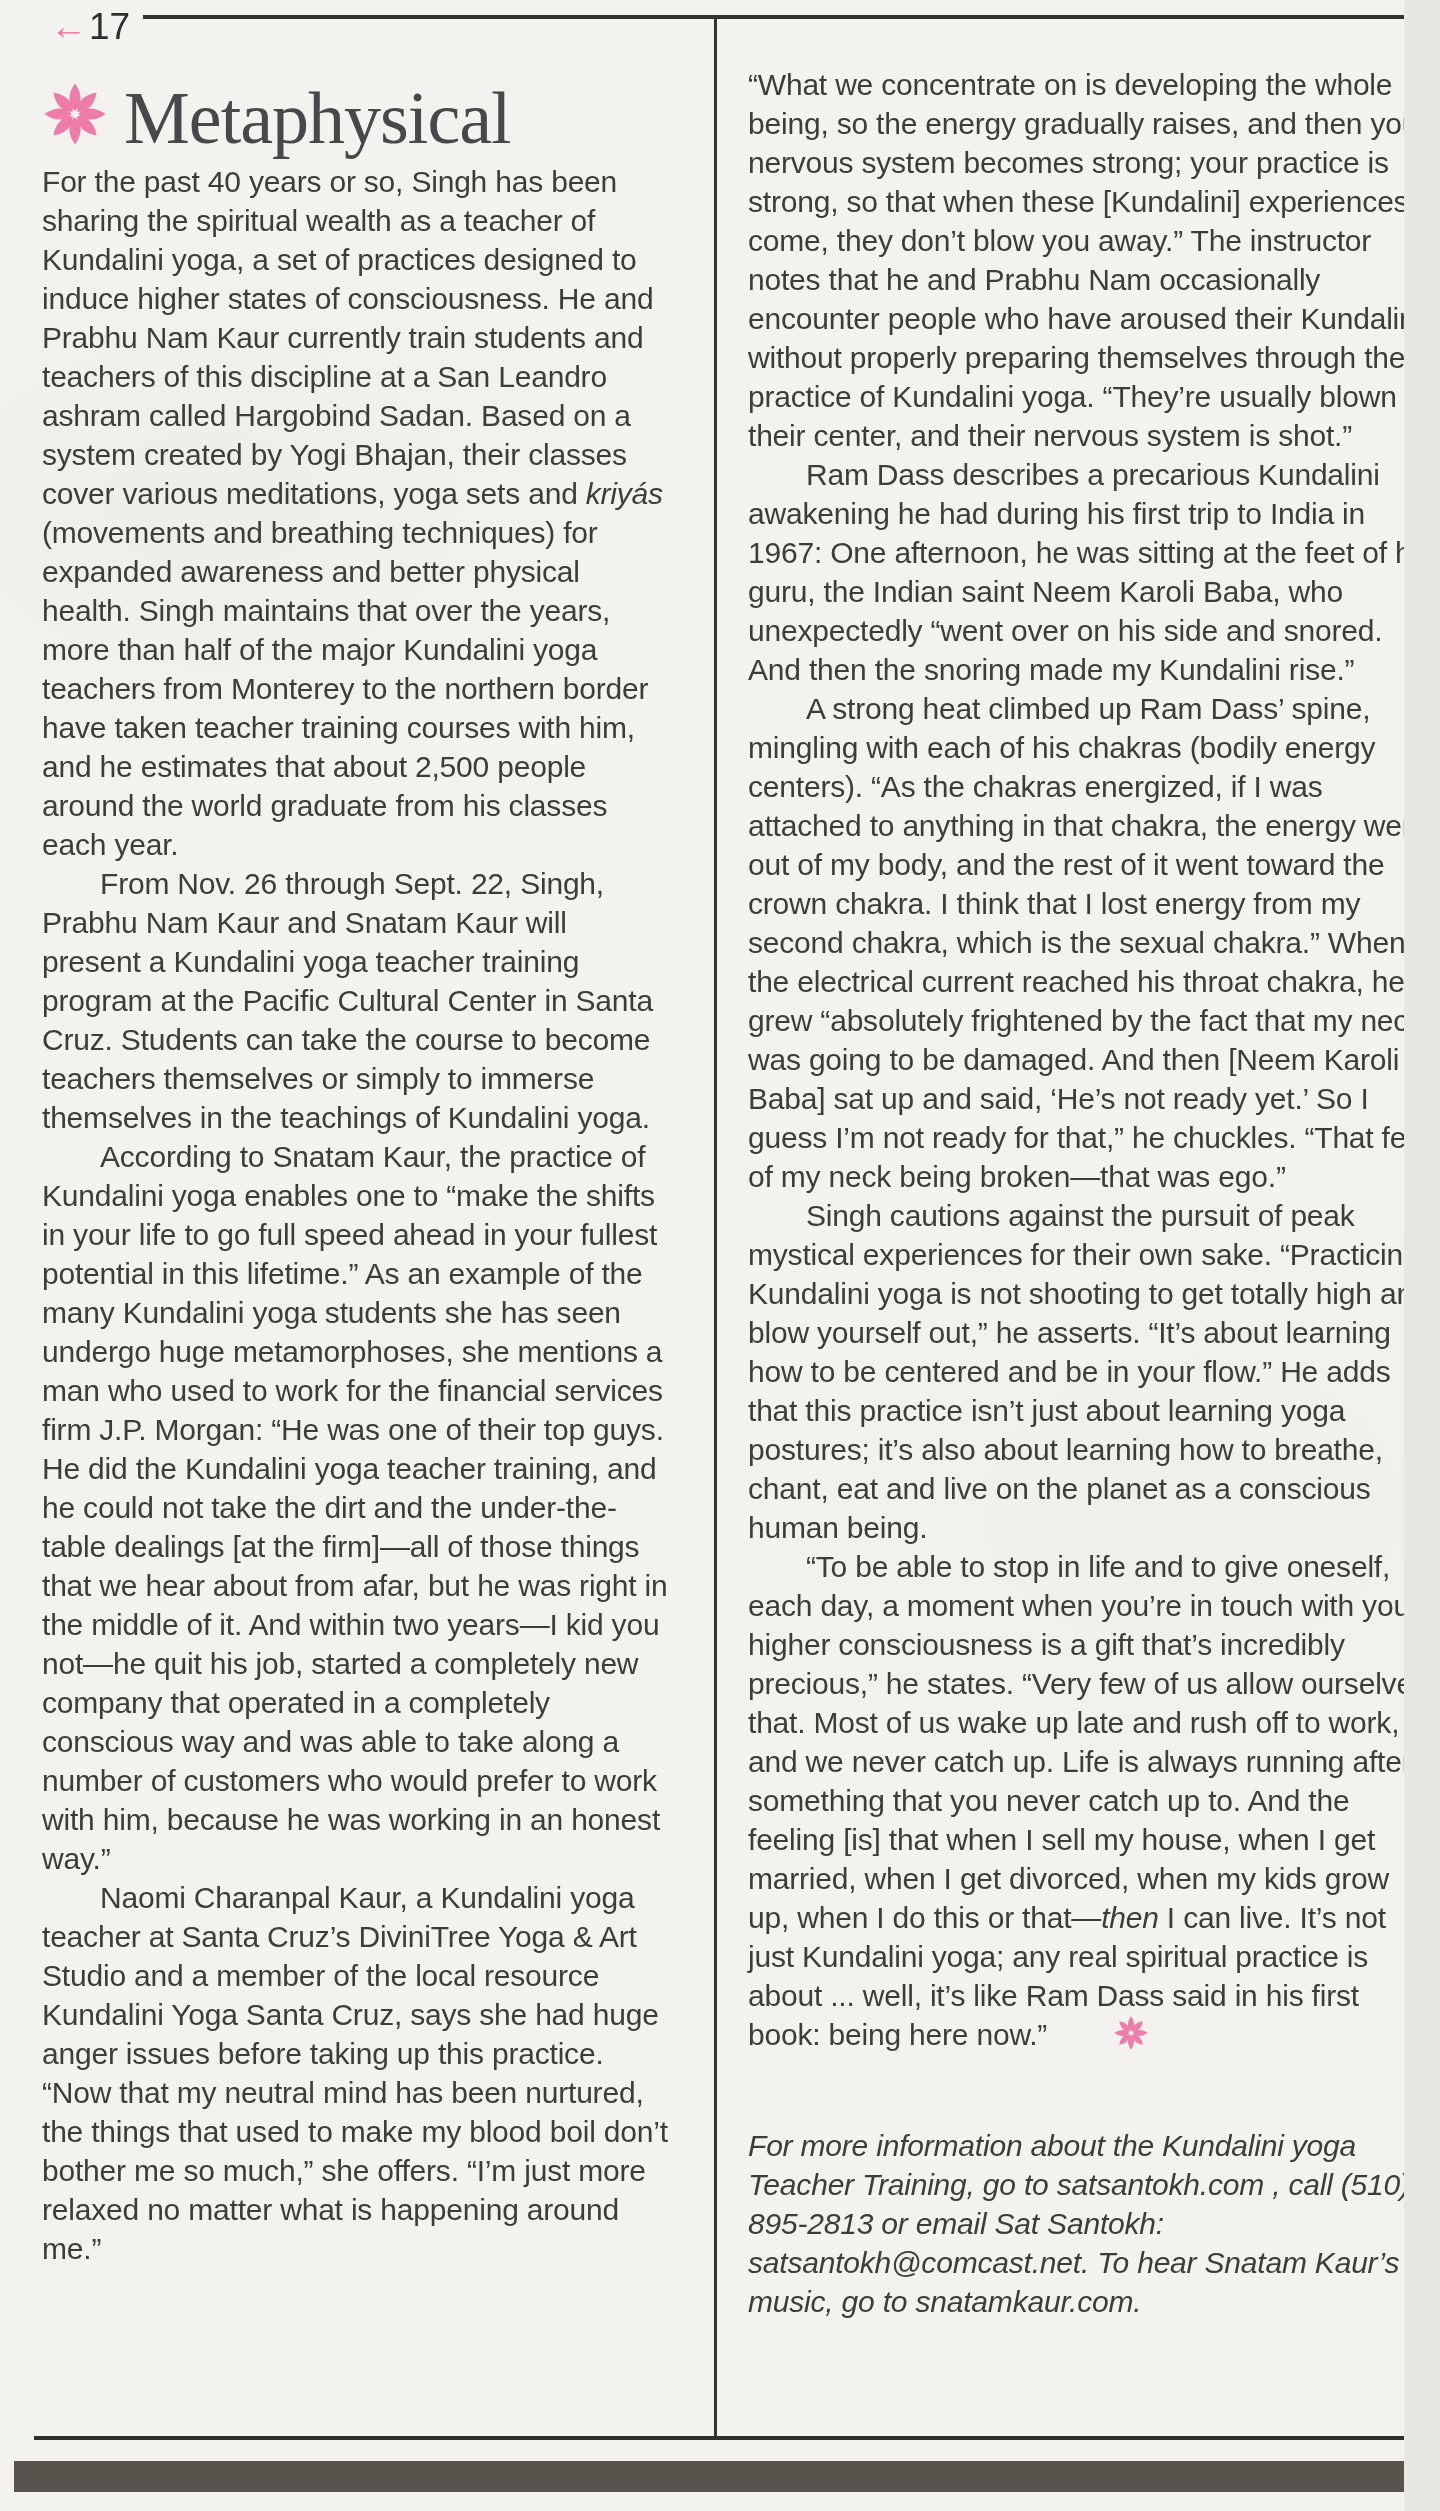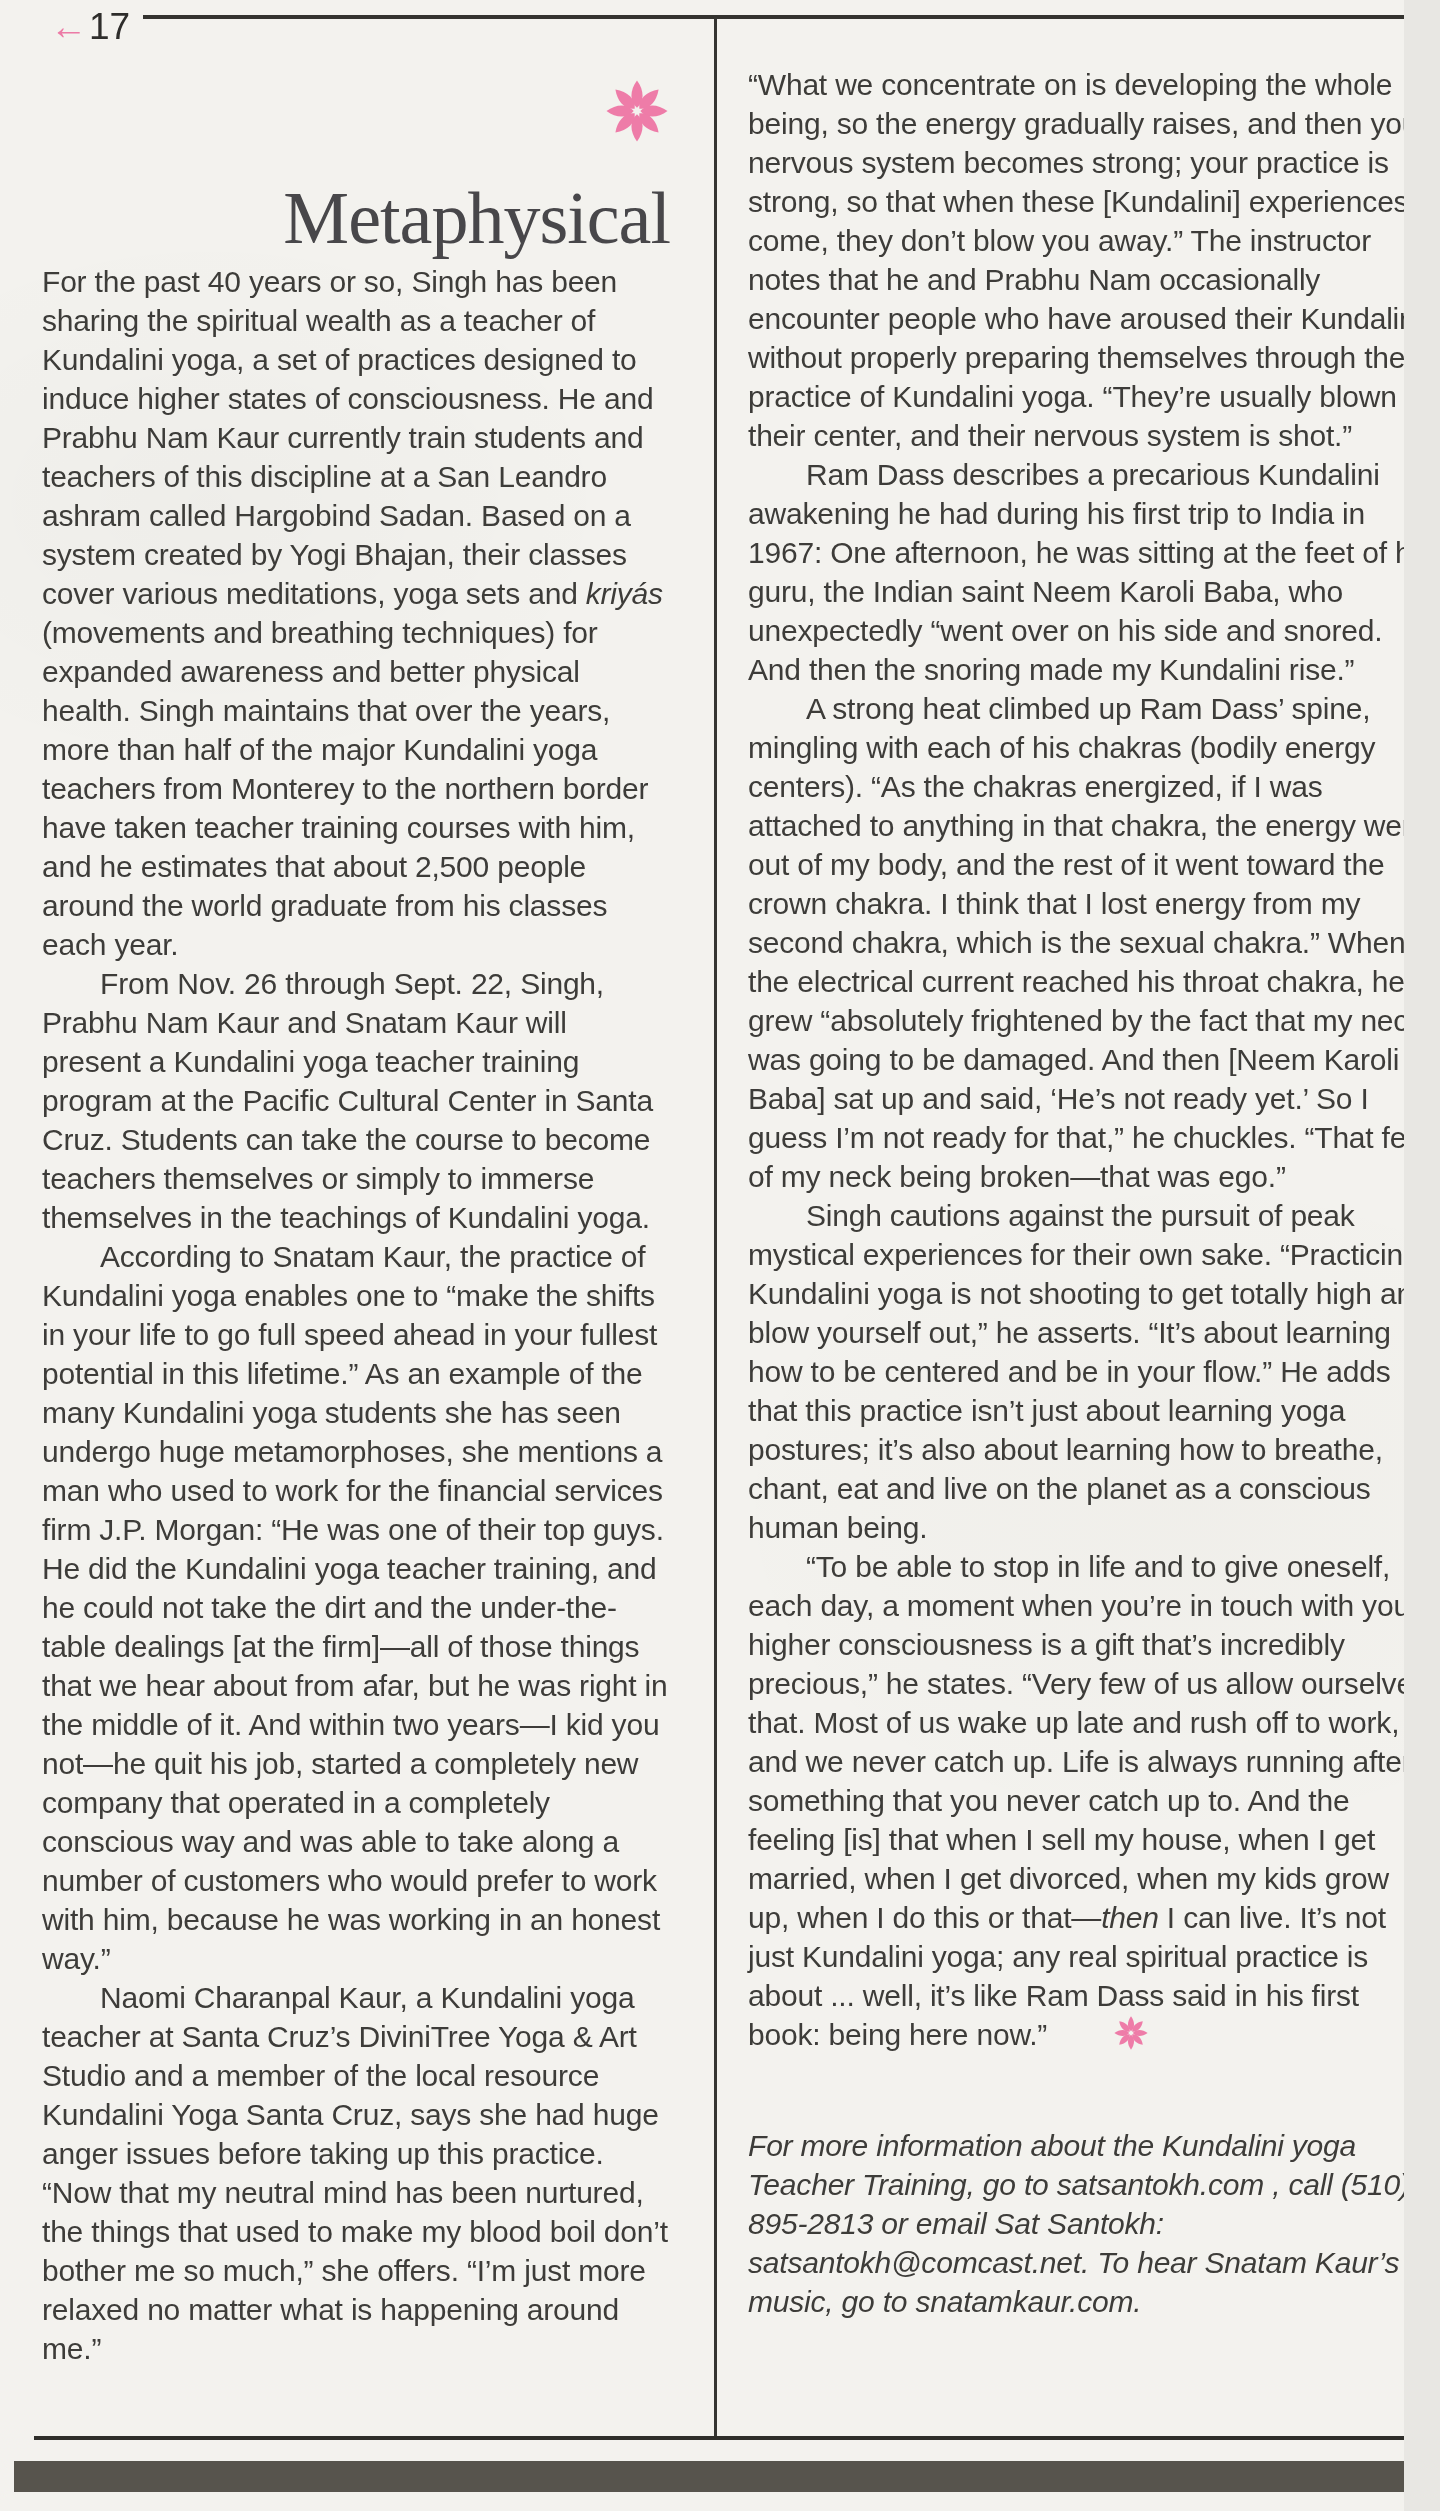--- a/index.html
+++ b/index.html
@@ -42,21 +42,21 @@
   .bottom-bar {
     position: absolute; left: 14px; top: 2461px;
     width: 1426px; height: 31px; background: #57544d;
   }
 
   
   .col-left  { position: absolute; left: 42px;  top: 64px; width: 628px; }
   .col-right { position: absolute; left: 748px; top: 65px; width: 690px; }
 
   
-  .masthead { display: flex; align-items: flex-end; gap: 16px; flex-direction: column; }
+  .masthead { display: flex; align-items: center; gap: 16px; }
   .masthead .flower { flex: 0 0 auto; margin-top: 14px; }
   h1.article-title {
     margin: 0; padding-top: 18px;
     font-family: "Liberation Serif", "DejaVu Serif", serif;
     font-weight: normal;
     font-size: 74px; line-height: 72px; letter-spacing: -1px;
     color: #48474a;
   }
 
   

